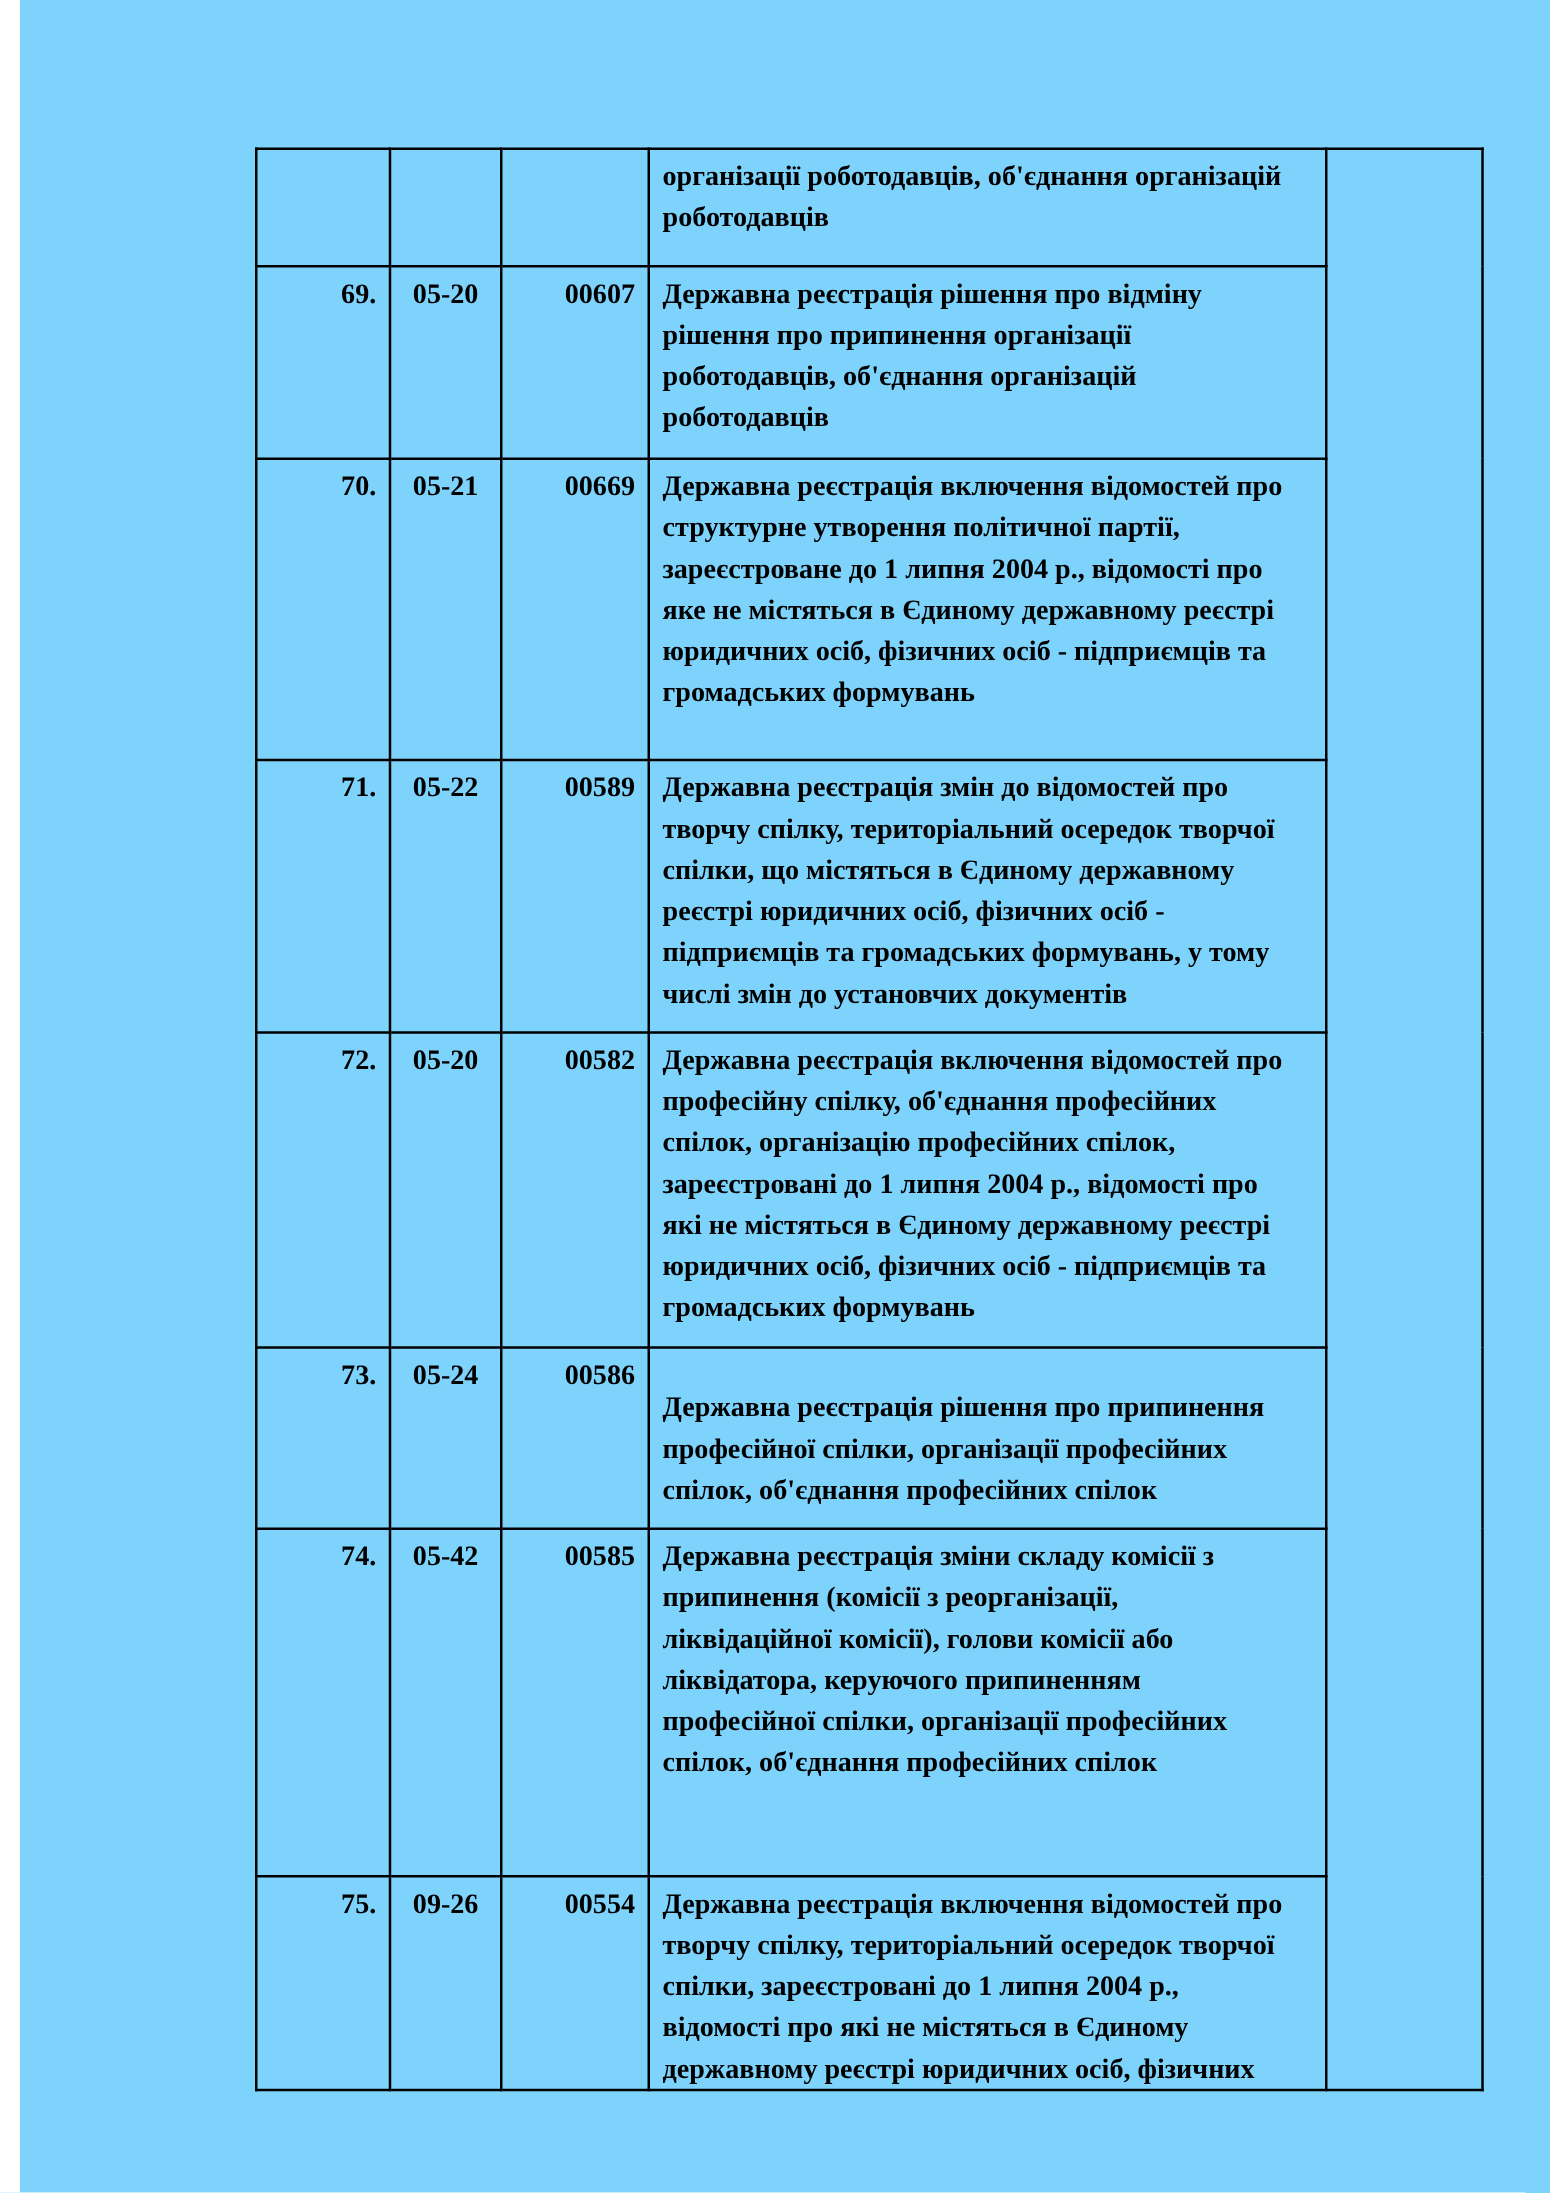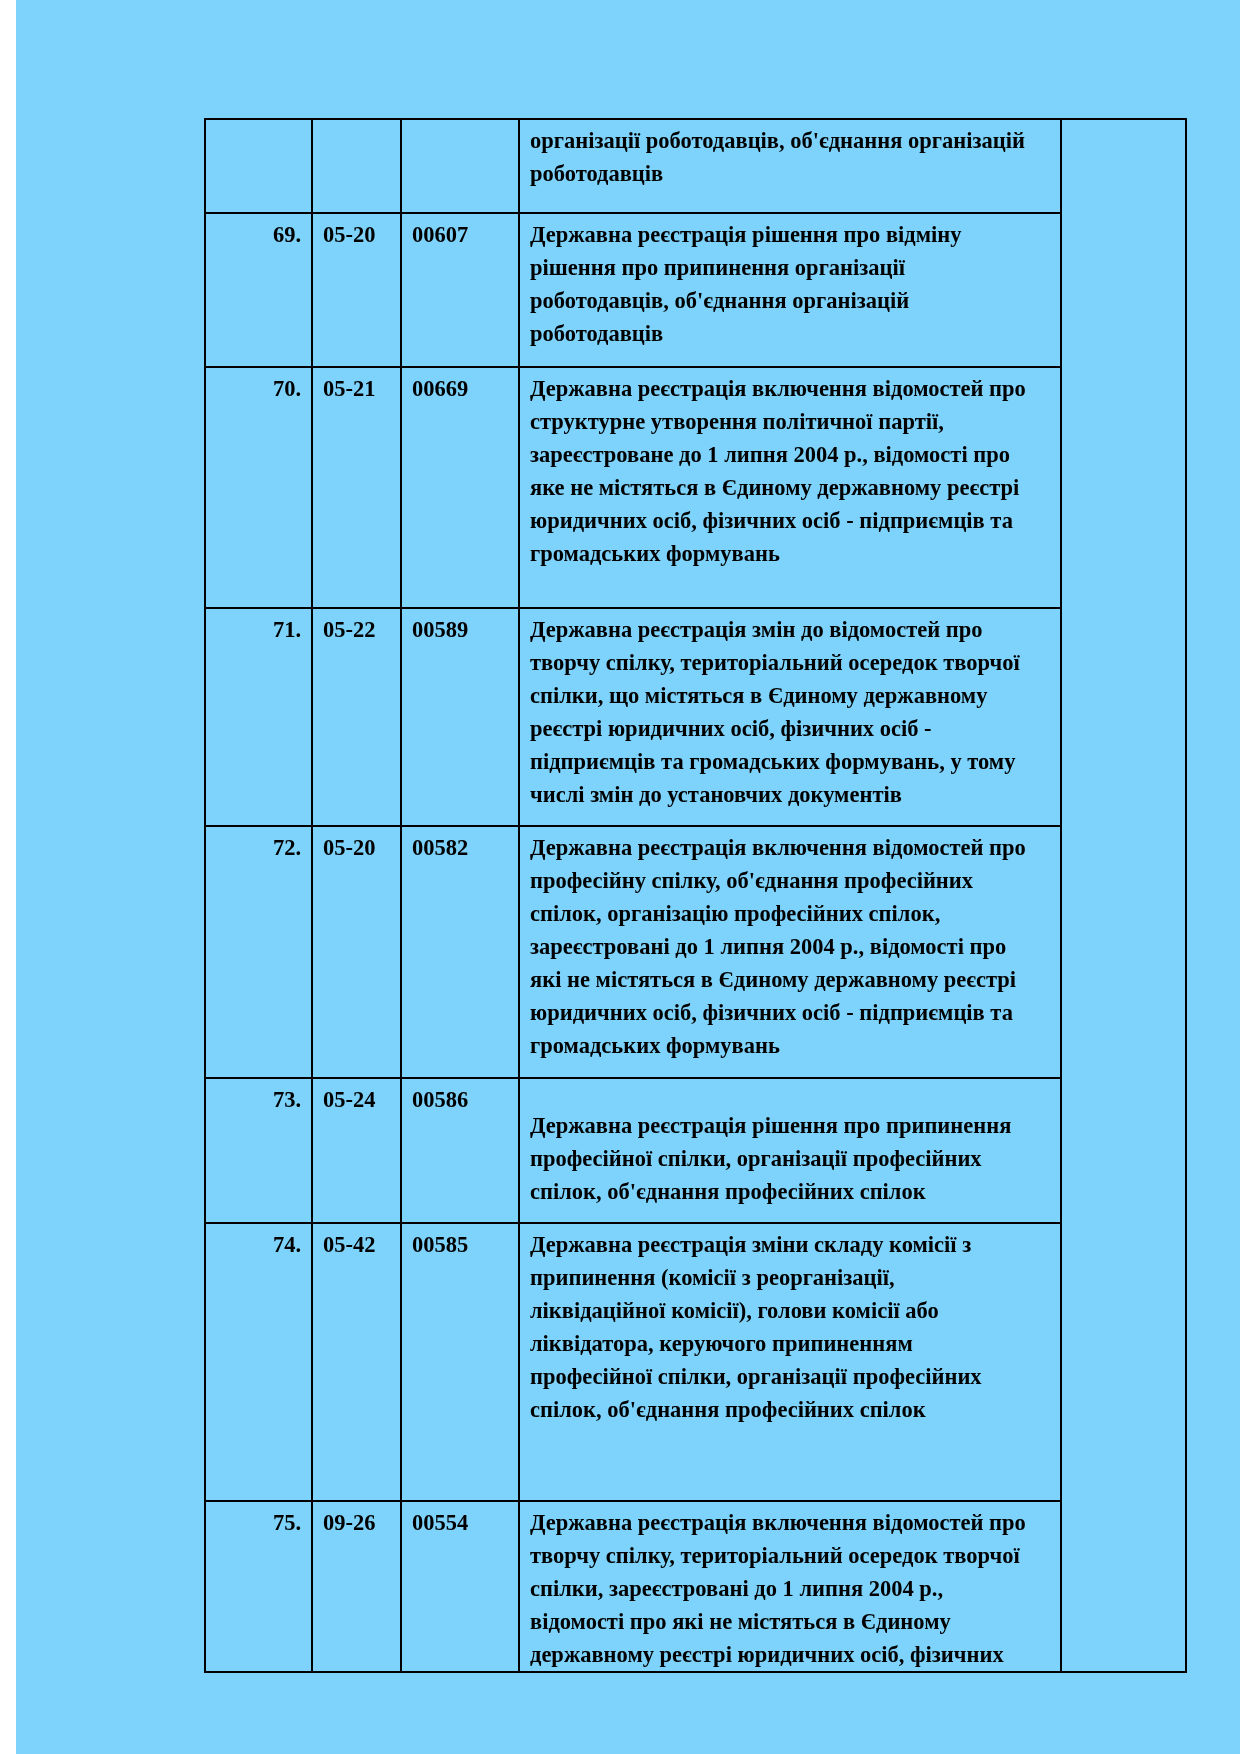--- a/index.html
+++ b/index.html
@@ -9,22 +9,22 @@
     position: absolute; left: 188px; top: 118px;
     width: 981px; border-collapse: collapse; table-layout: fixed;
     font-family: "Liberation Serif", serif; font-size: 22.5px; color: #000;
     font-weight: bold;
   }
   table.reg td {
     border: 2px solid #000; vertical-align: top;
     padding: 4px 10px 0 10px; line-height: 33px;
   }
   td.num { text-align: right; padding-right: 28px; }
-  td.code { text-align: left; }
-  td.id { text-align: left; }
+  td.code { text-align: center; }
+  td.id { text-align: right; }
   td.desc { text-align: left; }
   td.extra { border-left: 2px solid #000; }
   .desc-inner { white-space: pre-line; }
 </style>
 </head>
 <body>
 
 <div class="page">
   <table class="reg">
     <colgroup>

